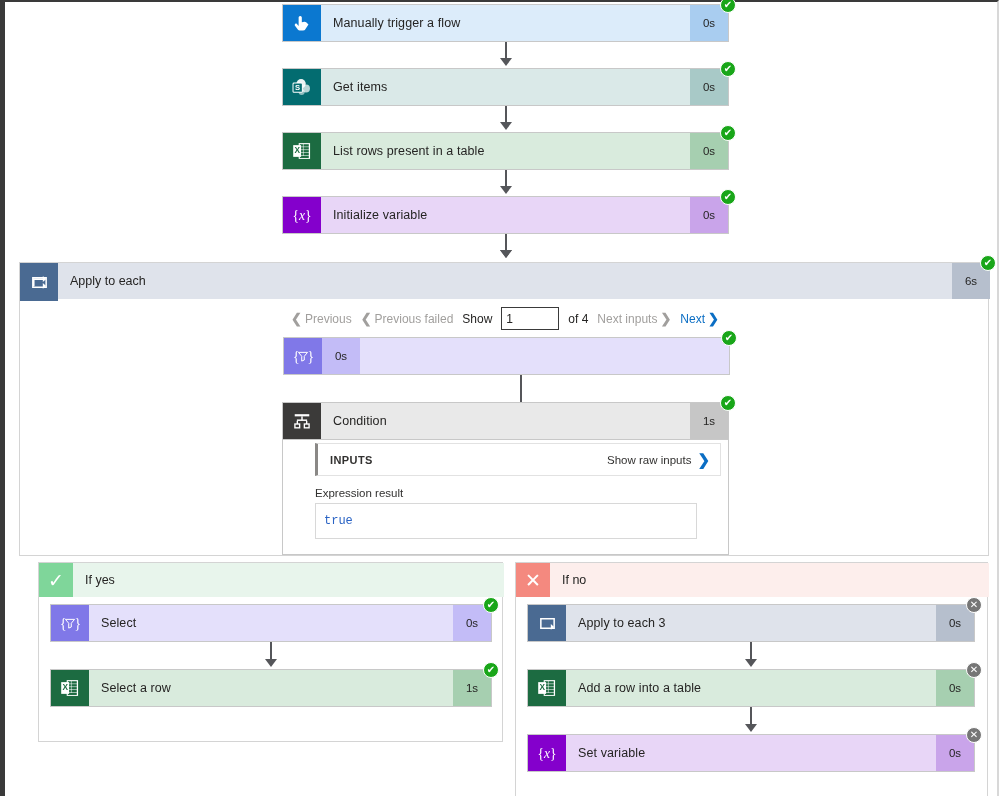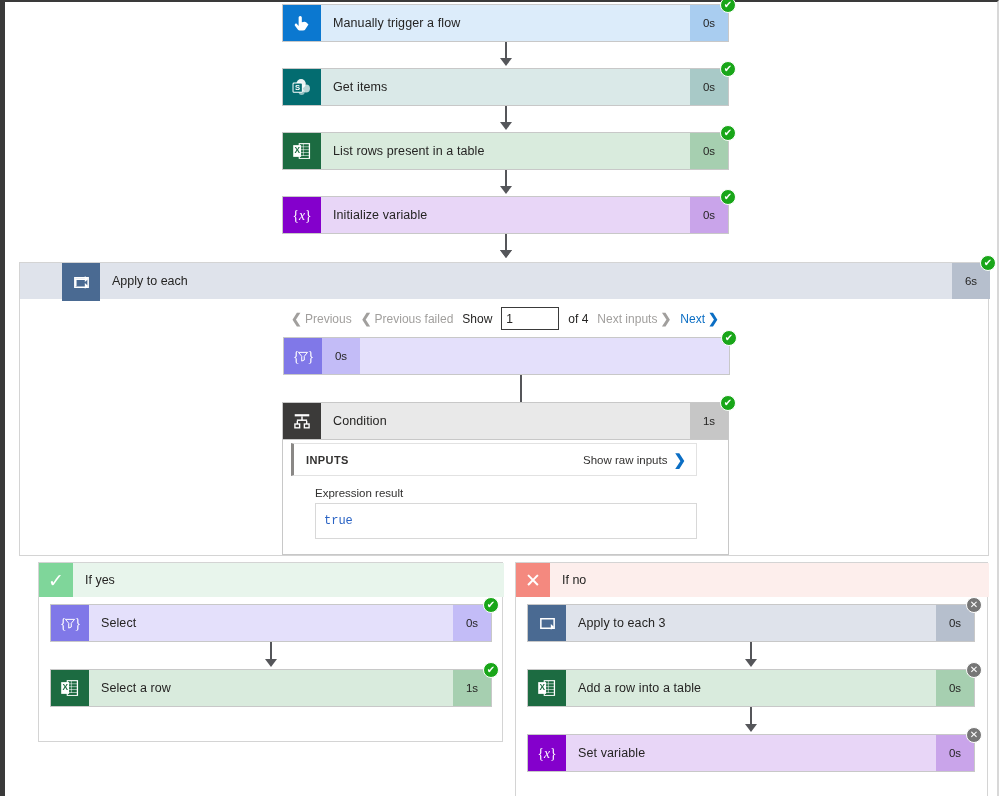--- a/index.html
+++ b/index.html
@@ -92,21 +92,21 @@
     border-top:8px solid #55565a;
   }
 
   
   #scope {
     position:absolute; left:14px; top:260px; width:970px; height:294px;
     background:#ffffff; border:1px solid #d4d4d4;
   }
   #scope-header {
     position:absolute; left:0; top:0; width:970px; height:36px;
-    background:#dfe3eb; display:flex; align-items:stretch;padding-left:42px;
+    background:#dfe3eb; display:flex; align-items:stretch;
   }
   #scope-header .title {
     flex:1 1 auto; display:flex; align-items:center; padding-left:12px;
     font-size:12.5px; color:#252423;
   }
   #scope-header .dur {
     width:38px; display:flex; align-items:center; justify-content:center;
     background:#b6bfcd; font-size:11.5px; color:#252423;
   }
 
@@ -126,21 +126,21 @@
     font-family:"Liberation Sans", sans-serif; font-size:12px;
     color:#252423; padding:0 4px;
   }
 
   
   #cond-panel {
     position:absolute; left:277px; top:435px; width:447px; height:118px;
     background:#ffffff; border:1px solid #c8c8c8; border-top:none;
   }
   #inputs-bar {
-    position:absolute; left:8px; top:6px; width:406px; height:33px;
+    position:absolute; left:32px; top:6px; width:406px; height:33px;
     background:#ffffff; border:1px solid #e2e2e2; border-left:3px solid #8a8886;
     display:flex; align-items:center;
   }
   #inputs-bar .lbl {
     flex:1 1 auto; padding-left:12px;
     font-size:11px; font-weight:bold; letter-spacing:.4px; color:#323130;
   }
   #inputs-bar .raw {
     display:flex; align-items:center; gap:6px;
     padding-right:10px; font-size:11.5px; color:#323130; cursor:pointer;

